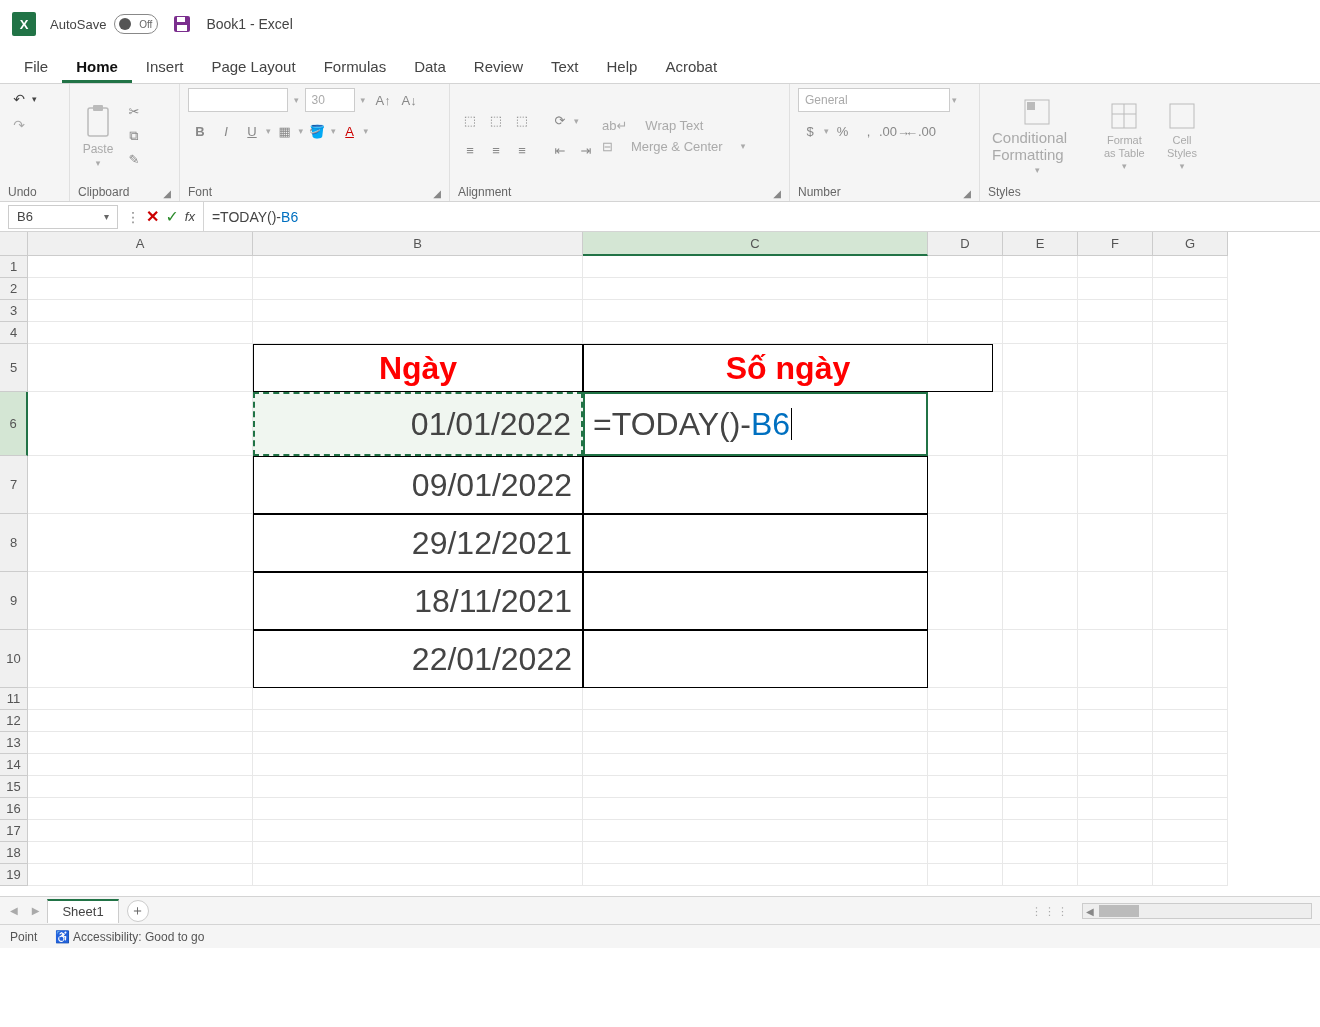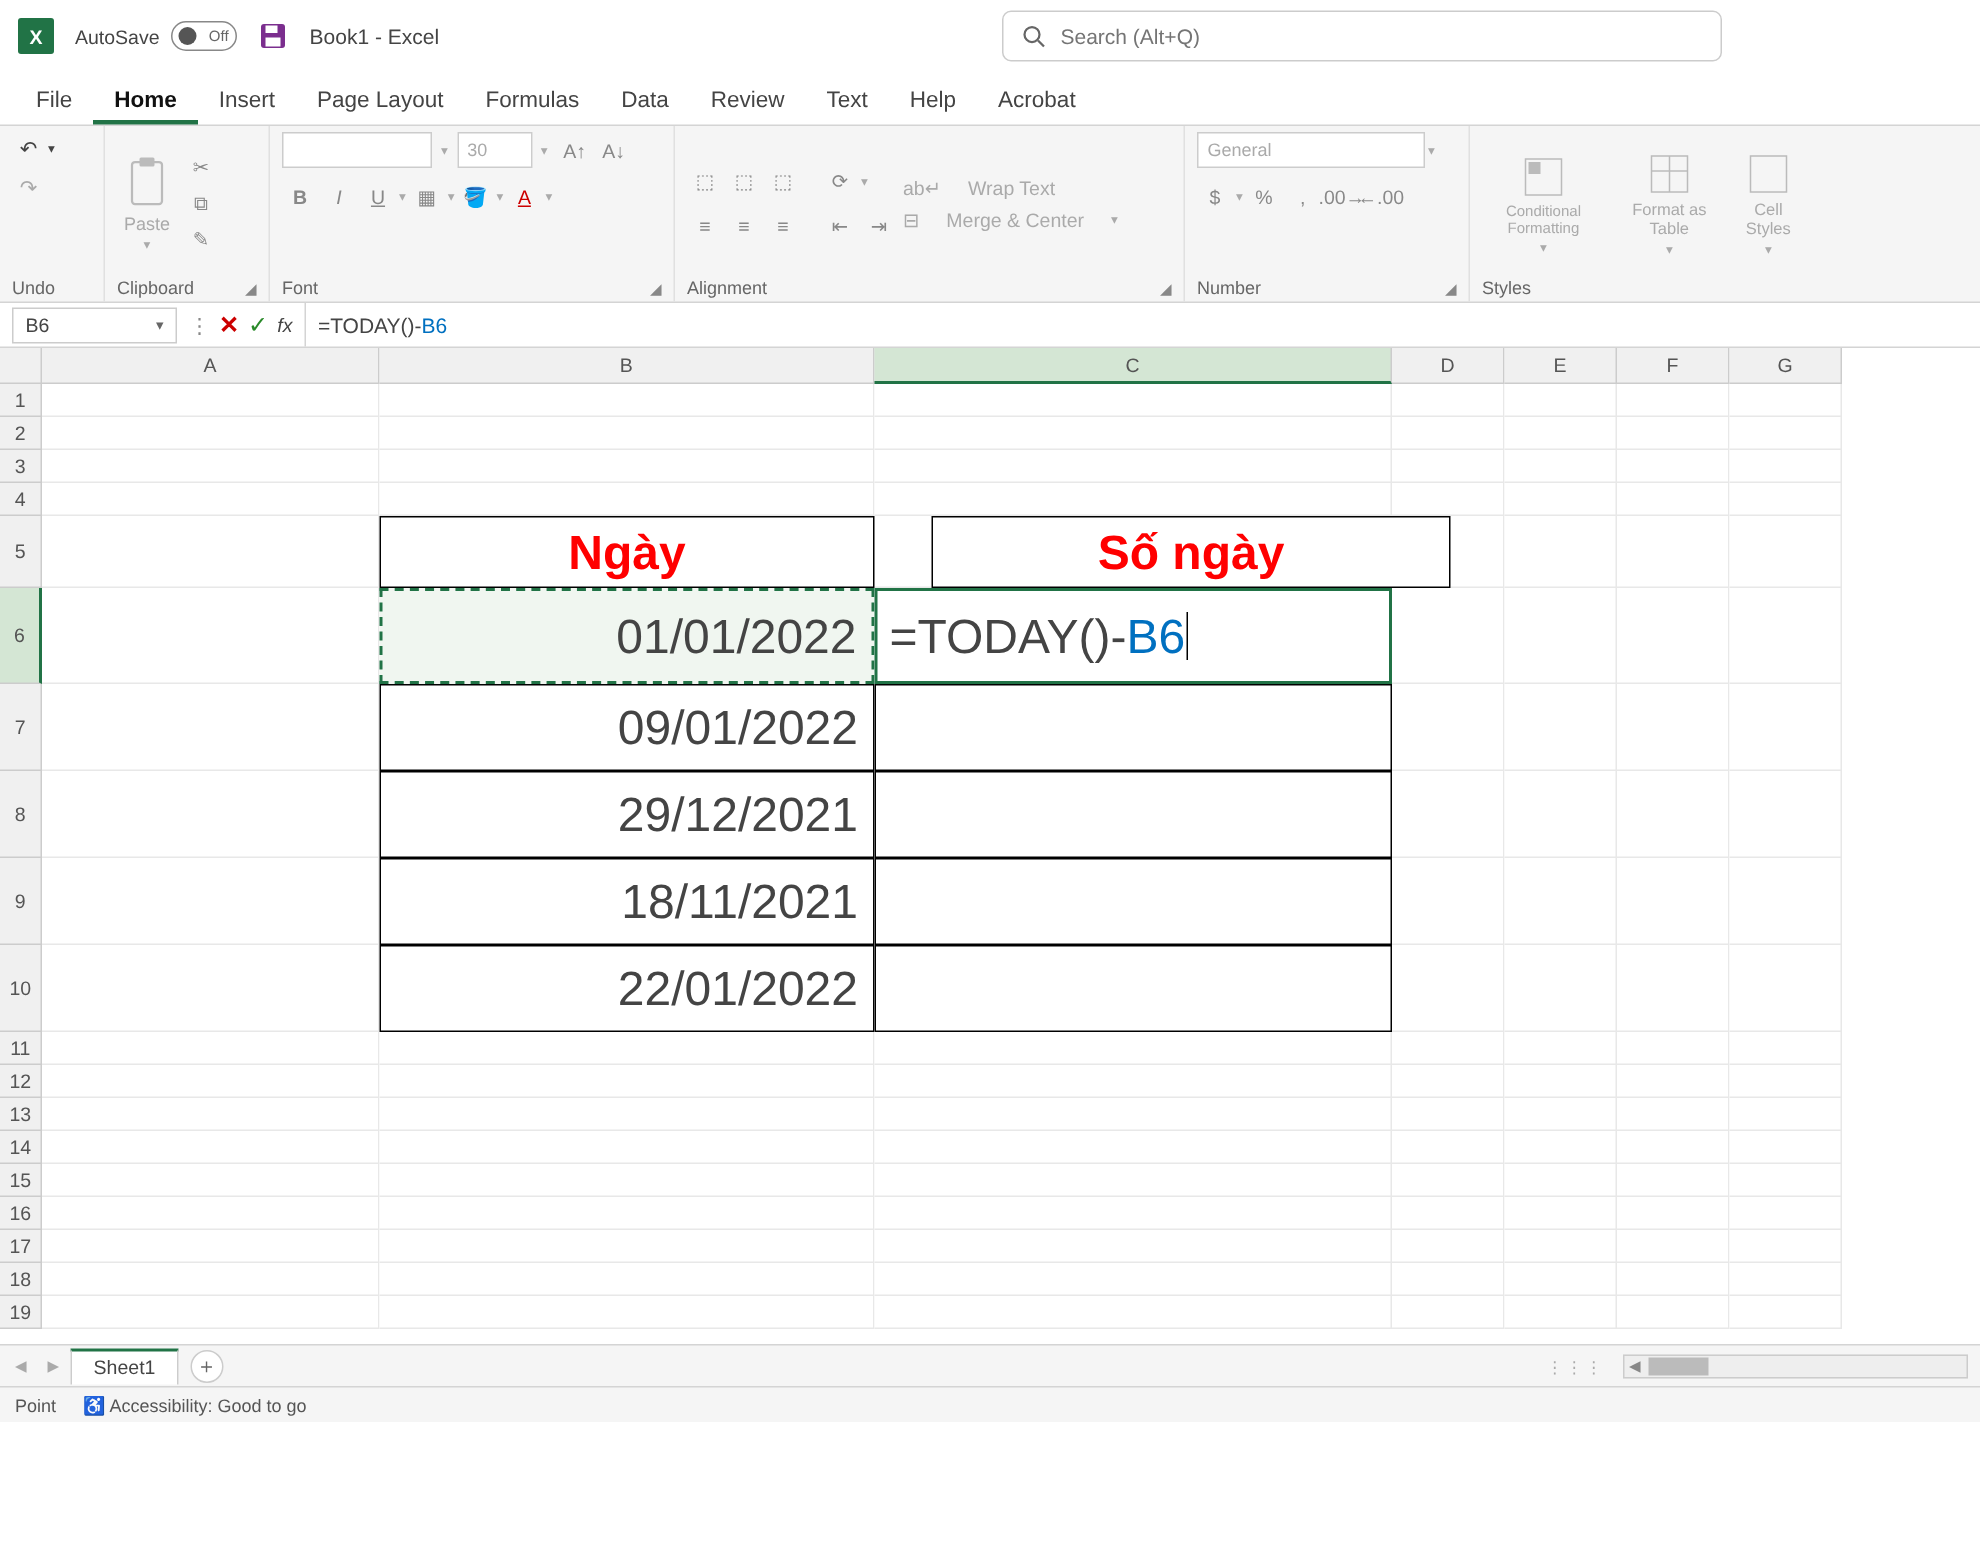--- a/index.html
+++ b/index.html
@@ -98,31 +98,20 @@
     </div>
   </div>
   <div class="save-icon">
     <svg width="20" height="20" viewBox="0 0 20 20">
         <rect x="2" y="2" width="16" height="16" rx="2" fill="#7b2e8e"></rect>
         <rect x="5" y="3" width="8" height="5" fill="#fff"></rect>
         <rect x="5" y="11" width="10" height="6" fill="#fff"></rect>
       </svg>
   </div>
   <div class="doc-title">Book1  -  Excel</div>
-  <div class="searchbox-wrap">
-    <div class="searchbox">
-      <span>
-        <svg width="16" height="16" viewBox="0 0 16 16">
-            <circle cx="7" cy="7" r="5" fill="none" stroke="#666" stroke-width="1.5"></circle>
-            <line x1="11" y1="11" x2="15" y2="15" stroke="#666" stroke-width="1.5"></line>
-          </svg>
-      </span>
-      <input placeholder="Search (Alt+Q)" style="">
-    </div>
-  </div>
 </div>
 
 <div class="tabs" id="tabs-row">
     <div class="tab">File</div>
     <div class="tab active">Home</div>
     <div class="tab">Insert</div>
     <div class="tab">Page Layout</div>
     <div class="tab">Formulas</div>
     <div class="tab">Data</div>
     <div class="tab">Review</div>
@@ -246,21 +235,21 @@
     </div>
     <div class="group-label"><span>Number</span><span class="launcher">◢</span></div>
   </div>
   <div class="group" style="width:230px;border-right:none">
     <div class="group-body" style="gap:10px">
       <div class="btn-col disabled">
         <svg width="32" height="32">
             <rect x="4" y="4" width="24" height="24" fill="none" stroke="#bbb"></rect>
             <rect x="6" y="6" width="8" height="8" fill="#bbb"></rect>
           </svg>
-        <span style="font-size:10px;text-align:center;line-height:1.1">Conditional Formatting</span>
+        <span style="font-size:15px;line-height:1.1">Conditional Formatting</span>
           <span style="font-size:9px">▾</span>
       </div>
       <div class="btn-col disabled">
         <svg width="32" height="32">
             <rect x="4" y="4" width="24" height="24" fill="none" stroke="#bbb"></rect>
             <line x1="4" y1="14" x2="28" y2="14" stroke="#bbb"></line>
             <line x1="16" y1="4" x2="16" y2="28" stroke="#bbb"></line>
           </svg>
         <span style="font-size:11px;text-align:center;line-height:1.1">Format as Table</span>
           <span style="font-size:9px">▾</span>
@@ -454,21 +443,21 @@
       <div class="cell" style="left: 1050px; top: 586px; width: 75px; height: 22px;"></div>
       <div class="cell" style="left: 1125px; top: 586px; width: 75px; height: 22px;"></div>
       <div class="cell" style="left: 0px; top: 608px; width: 225px; height: 22px;"></div>
       <div class="cell" style="left: 225px; top: 608px; width: 330px; height: 22px;"></div>
       <div class="cell" style="left: 555px; top: 608px; width: 345px; height: 22px;"></div>
       <div class="cell" style="left: 900px; top: 608px; width: 75px; height: 22px;"></div>
       <div class="cell" style="left: 975px; top: 608px; width: 75px; height: 22px;"></div>
       <div class="cell" style="left: 1050px; top: 608px; width: 75px; height: 22px;"></div>
       <div class="cell" style="left: 1125px; top: 608px; width: 75px; height: 22px;"></div>
       <div class="cell hdr-cell" style="left: 225px; top: 88px; width: 330px; height: 48px;">Ngày</div>
-      <div class="cell hdr-cell" style="left: 555px; top: 88px; width: 346px; height: 48px; margin-left: 38px;">Số ngày</div>
+      <div class="cell hdr-cell" style="left: 555px; top: 88px; width: 410px; height: 48px;">Số ngày</div>
       <div class="cell data-cell marching" style="left: 225px; top: 136px; width: 330px; height: 64px;">01/01/2022</div>
       <div class="cell data-cell" style="left: 225px; top: 200px; width: 330px; height: 58px;">09/01/2022</div>
       <div class="cell data-cell" style="left: 225px; top: 258px; width: 330px; height: 58px;">29/12/2021</div>
       <div class="cell data-cell" style="left: 225px; top: 316px; width: 330px; height: 58px; padding-left: 45px;">18/11/2021</div>
       <div class="cell data-cell" style="left: 225px; top: 374px; width: 330px; height: 58px;">22/01/2022</div>
       <div class="cell edit-cell" style="left: 555px; top: 136px; width: 345px; height: 64px;">=TODAY()-<span class="ref-blue">B6</span><span class="edit-cursor"></span></div>
       <div class="cell empty-bordered" style="left: 555px; top: 200px; width: 345px; height: 58px;"></div>
       <div class="cell empty-bordered" style="left: 555px; top: 258px; width: 345px; height: 58px;"></div>
       <div class="cell empty-bordered" style="left: 555px; top: 316px; width: 345px; height: 58px;"></div>
       <div class="cell empty-bordered" style="left: 555px; top: 374px; width: 345px; height: 58px;"></div>

